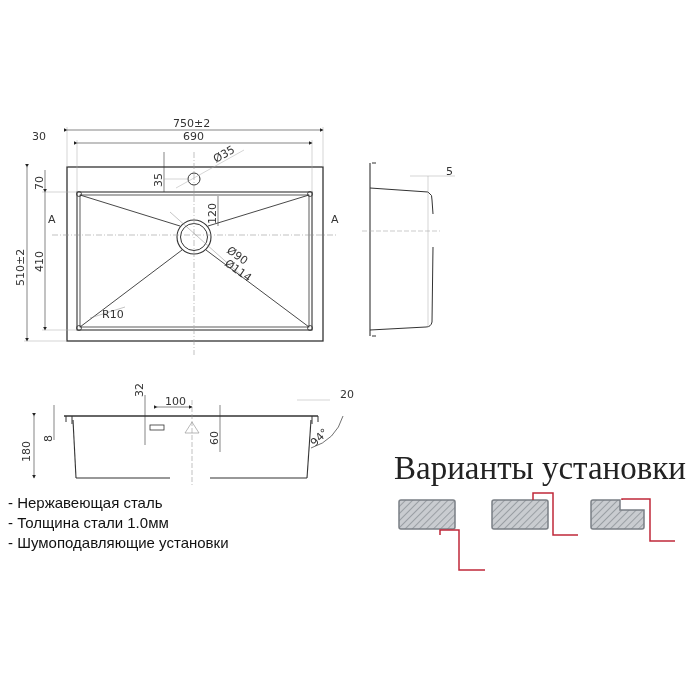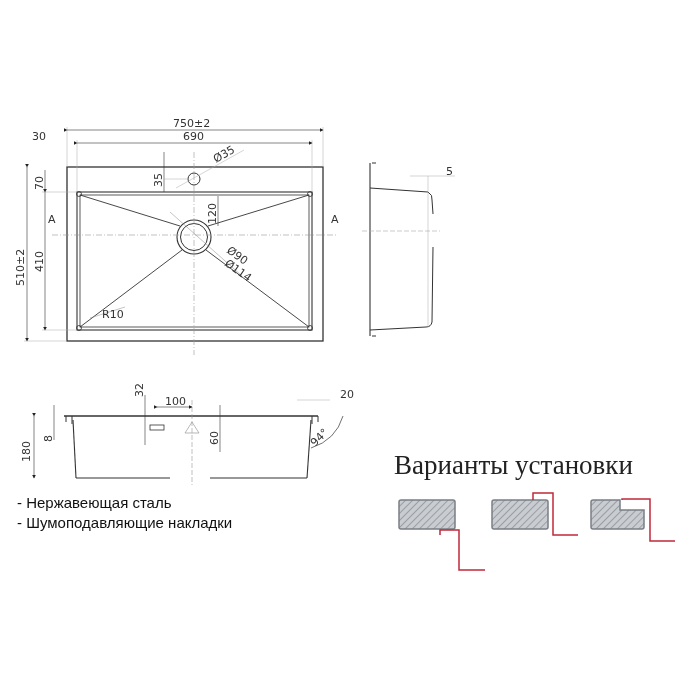--- a/index.html
+++ b/index.html
@@ -1,21 +1,21 @@
 <!DOCTYPE html>
 <html><head>
   <meta charset="utf-8">
   <style>
     html, body { margin: 0; padding: 0; background: #ffffff; }
     body { width: 700px; height: 700px; position: relative; overflow: hidden; font-family: "DejaVu Sans", sans-serif; }
     svg { position: absolute; left: 0; top: 0; }
     .dim { font-family: "DejaVu Sans", sans-serif; font-size: 11px; fill: #333; }
-    .features { position: absolute; left: 8px; top: 493px; font-family: "Liberation Sans", sans-serif; font-size: 15px; color: #111; line-height: 20px; margin-left: 9px; }
+    .features { position: absolute; left: 8px; top: 493px; font-family: "Liberation Sans", sans-serif; font-size: 15px; color: #111; line-height: 20px; }
     .features div { white-space: nowrap; }
-    .install-title { position: absolute; left: 394px; top: 450px; font-family: "Liberation Serif", serif; font-size: 27px; color: #222; white-space: nowrap; }
+    .install-title { position: absolute; left: 394px; top: 450px; font-family: "Liberation Serif", serif; font-size: 33px; color: #222; white-space: nowrap; }
   </style>
 </head>
 <body>
 
 <svg width="700" height="700" viewBox="0 0 700 700">
   <defs>
     <pattern id="hatch" width="5" height="5" patternUnits="userSpaceOnUse" patternTransform="rotate(45)">
       <rect width="5" height="5" fill="#c9ccd0"></rect>
       <line x1="0" y1="0" x2="0" y2="5" stroke="#8e9399" stroke-width="1.6"></line>
     </pattern>
@@ -146,14 +146,15 @@
       <path d="M591,502 Q591,500 593,500 L620,500 L620,510 L644,510 L644,527 Q644,529 642,529 L593,529 Q591,529 591,527 Z" fill="url(#hatch)" stroke="#7a7f85" stroke-width="1.5"></path>
       <path d="M622,500 L622,499 L650,499 L650,541 L675,541" fill="none" stroke="#c0283a" stroke-width="1.5"></path>
     </g>
   </g>
 </svg>
 
 <div class="install-title">Варианты установки</div>
 
 <div class="features">
   <div>- Нержавеющая сталь</div>
-  <div>- Шумоподавляющие накладки</div>
+  <div>- Толщина стали 1.0мм</div>
+  <div>- Шумоподавляющие установки</div>
 </div>
 
 </body></html>

